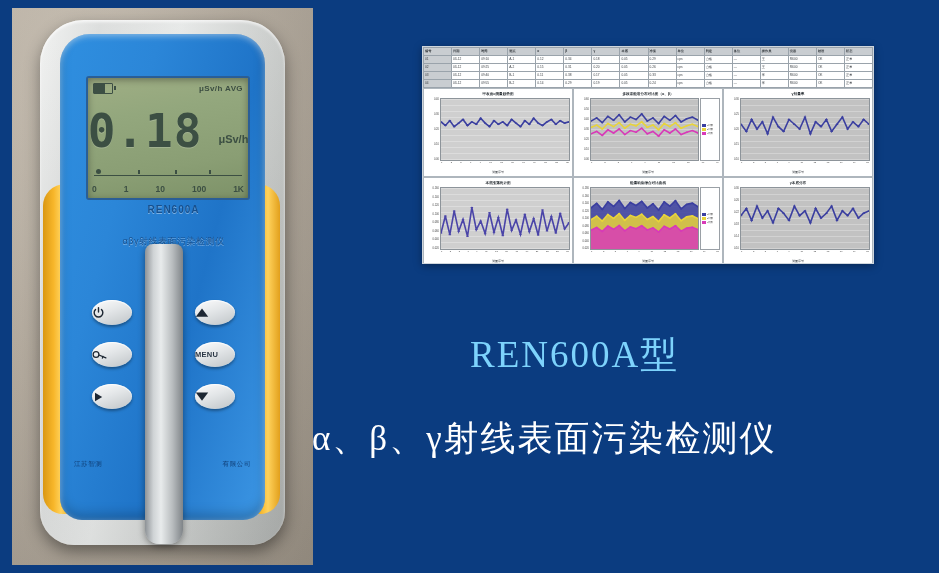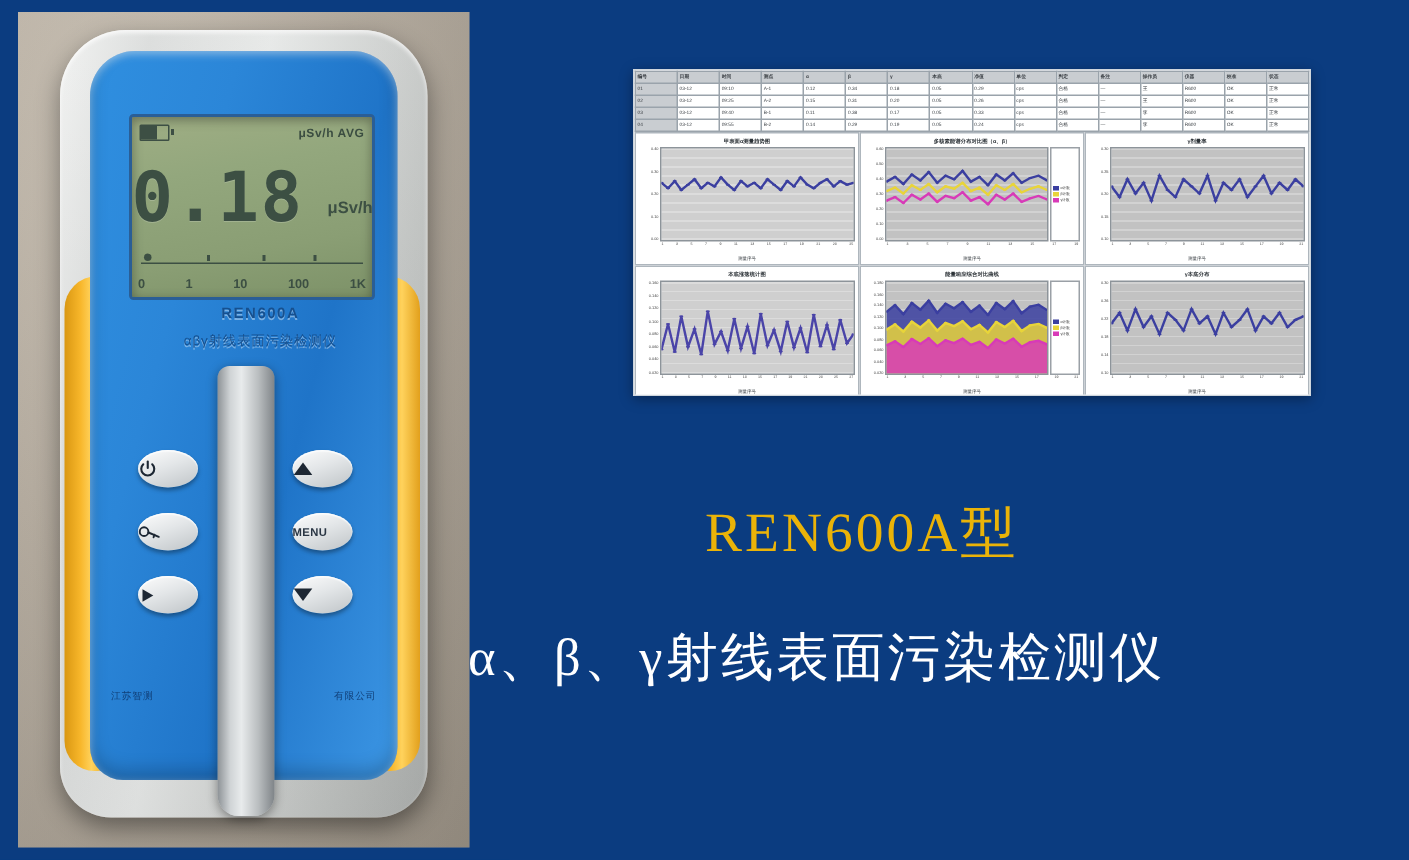--- a/index.html
+++ b/index.html
@@ -87,21 +87,21 @@
     display:flex;justify-content:space-between;align-items:center;
     font-size:8.5px;color:#3c4f43;font-weight:bold;
   }
 
   
   .brand{
     position:absolute;left:48px;top:196px;width:227px;text-align:center;z-index:4;
     color:#16508f;text-shadow:0 1px 0 rgba(255,255,255,.4);
   }
   .brand .b1{font-size:10px;font-weight:bold;letter-spacing:1px;}
-  .brand .b2{font-size:9px;margin-top:6px;letter-spacing:.5px;}
+  .brand .b2{font-size:9px;margin-top:20px;letter-spacing:.5px;}
 
   
   .handle{
     position:absolute;left:133px;top:236px;width:38px;height:300px;
     border-radius:8px 8px 14px 14px;
     background:linear-gradient(90deg,#8d9296 0%,#cfd3d5 22%,#e8ebec 42%,#b9bdbf 72%,#7f8488 100%);
     box-shadow:0 2px 7px rgba(0,0,0,.4);
     z-index:6;
   }
 
@@ -163,21 +163,21 @@
     display:flex;flex-direction:column;justify-content:center;gap:1px;padding:1px;box-sizing:border-box;}
   .lg{display:flex;align-items:center;gap:1px;font-size:2.4px;color:#333;}
   .lgs{width:4px;height:2.5px;flex:0 0 4px;}
   .xax{height:8px;display:flex;justify-content:space-between;font-size:2.4px;color:#444;
     padding:0 1px;box-sizing:border-box;margin-left:14px;}
   .xlab{font-size:3px;text-align:center;color:#2d3338;height:6px;line-height:6px;}
 
   
   .t1{
     position:absolute;left:470px;top:330px;width:460px;
-    font-family:"Liberation Serif", serif;font-size:37px;color:#eab308;
+    font-family:"Liberation Serif", serif;font-size:37px;color:#7dd3fc;
     letter-spacing:2px;
   }
   .t2{
     position:absolute;left:312px;top:415px;width:600px;
     font-family:"Liberation Serif", serif;font-size:35px;color:#ffffff;
     letter-spacing:2px;white-space:nowrap;
   }
 </style>
 </head>
 <body>

